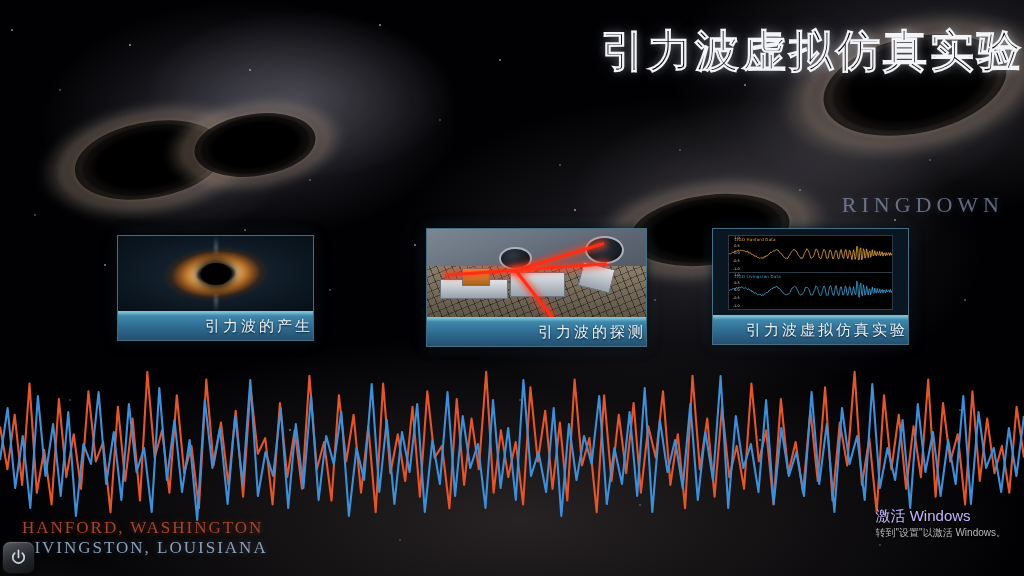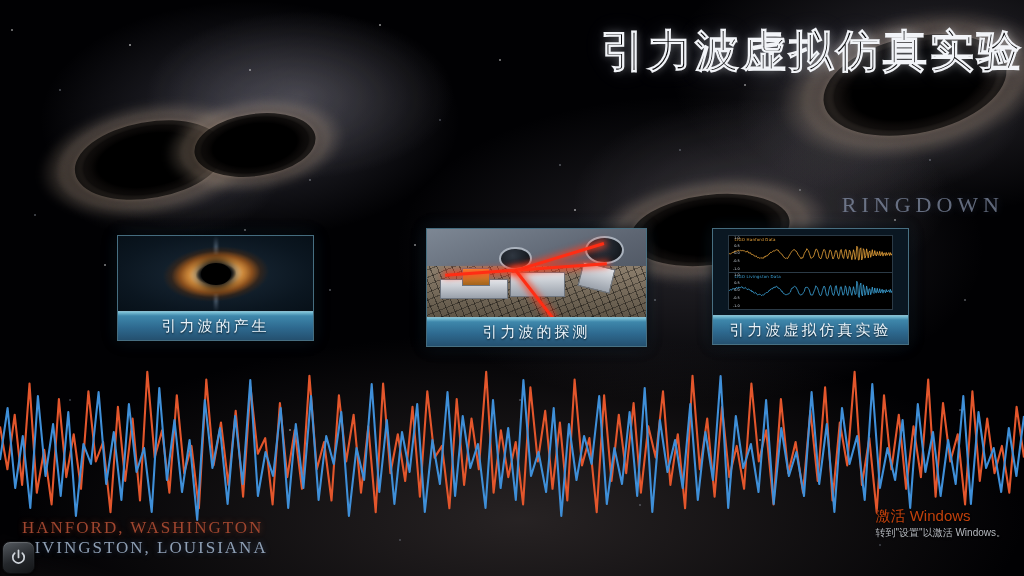--- a/index.html
+++ b/index.html
@@ -117,21 +117,21 @@
   #wave-band{position:absolute;left:0;top:330px;width:1024px;height:246px;}
   #wave-band svg{display:block;}
 
   
   .card{position:absolute;border:1px solid rgba(118,168,190,.55);
     background:linear-gradient(180deg, rgba(18,55,72,.80), rgba(13,42,58,.86));
     box-shadow:0 0 10px rgba(0,0,0,.75), 0 0 16px rgba(60,130,170,.18);
     overflow:hidden;}
   .card .thumb{position:absolute;left:0;right:0;top:0;bottom:28px;overflow:hidden;}
   .card .bar{position:absolute;left:0;right:0;bottom:0;height:28px;
-    display:flex;align-items:center;justify-content:center;
+    display:flex;align-items:center;justify-content:flex-end;
     background:linear-gradient(180deg,#7fc4d8 0%, #3e87ab 14%, #2e6a90 55%, #24506f 100%);
     border-top:1px solid rgba(170,225,240,.75);}
   .card .bar span{font-family:"DejaVu Sans",sans-serif;font-size:15px;letter-spacing:3px;color:#eaf4fb;
     text-shadow:0 1px 2px rgba(0,0,0,.75);}
 
   #card1{left:117px;top:235px;width:195px;height:104px;}
   #card2{left:426px;top:228px;width:219px;height:117px;}
   #card3{left:712px;top:228px;width:195px;height:115px;}
 
   
@@ -180,21 +180,21 @@
 
   
   #power-btn{position:absolute;left:2px;top:541px;width:31px;height:31px;border-radius:8px;
     background:linear-gradient(160deg,#555a60,#24272b 55%,#131517);
     border:1px solid #0c0d0f;box-shadow:0 1px 3px rgba(0,0,0,.8), inset 0 1px 1px rgba(255,255,255,.18);
     display:flex;align-items:center;justify-content:center;}
 
   
   #winact{position:absolute;right:18px;bottom:36px;text-align:left;color:#c9ccd1;
     text-shadow:0 1px 2px rgba(0,0,0,.9);}
-  #winact .l1{font-size:15px;line-height:19px;color:#c2410c;}
+  #winact .l1{font-size:15px;line-height:19px;color:#c4b5fd;}
   #winact .l2{font-size:10px;line-height:15px;color:#b7bbc1;}
 </style>
 </head>
 <body>
 
 <div id="stage">
 
   <div class="space"></div>
   <div class="stars"></div>
   <div class="haze"></div>

